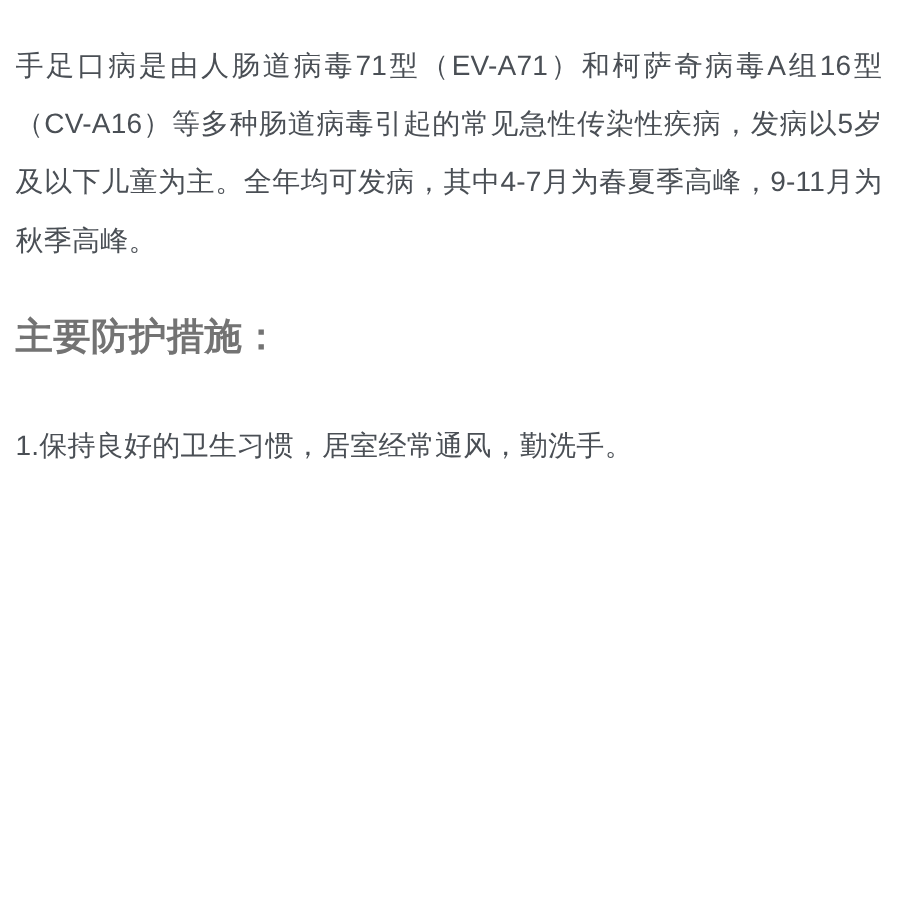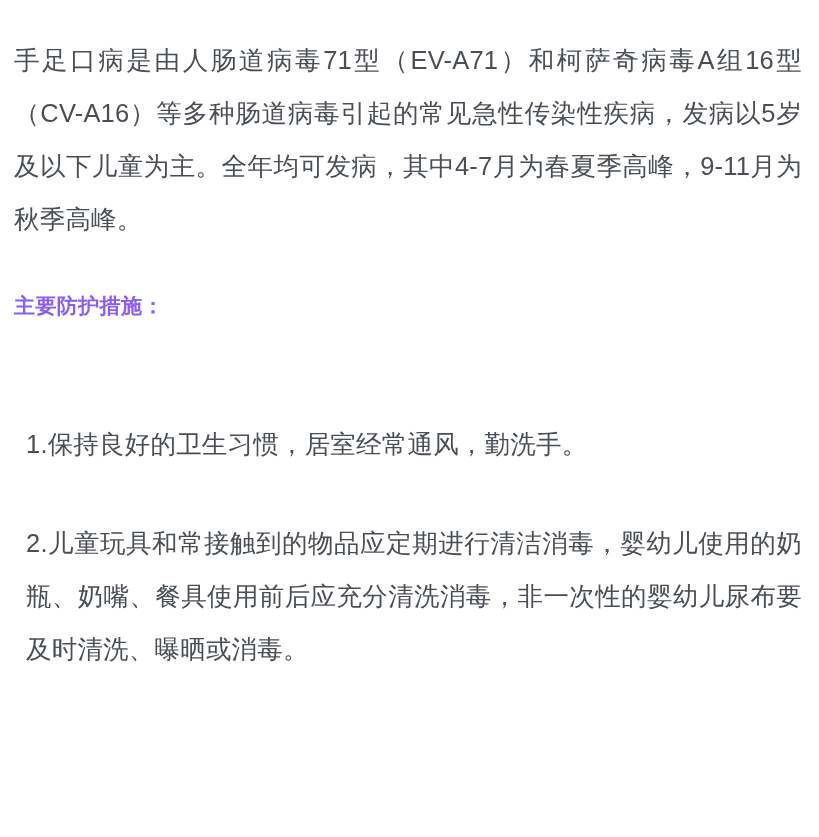--- a/index.html
+++ b/index.html
@@ -25,41 +25,40 @@
     line-height: 53px;
     color: #4a4f55;
     letter-spacing: 0.2px;
     text-align: justify;
     margin: 0;
   }
   .intro {
     margin-bottom: 40px;
   }
   .heading {
-    font-size: 21px;
+    font-size: 34px;
     line-height: 40px;
     font-weight: bold;
-    color: #8b5cf6;
+    color: #737373;
     letter-spacing: 0.4px;
-    margin: 0 0 92px 0;
+    margin: 0 0 54px 0;
   }
   .item {
-    margin: 0 0 46px 12px;
+    margin: 0 0 46px 0;
   }
   .item:last-child {
     margin-bottom: 0;
   }
 </style>
 </head>
 <body>
 
 <div class="page">
 
   <p class="para intro">手足口病是由人肠道病毒71型（EV-A71）和柯萨奇病毒A组16型（CV-A16）等多种肠道病毒引起的常见急性传染性疾病，发病以5岁及以下儿童为主。全年均可发病，其中4-7月为春夏季高峰，9-11月为秋季高峰。</p>
 
   <p class="heading">主要防护措施：</p>
 
   <p class="para item">1.保持良好的卫生习惯，居室经常通风，勤洗手。</p>
 
-  <p class="para item">2.儿童玩具和常接触到的物品应定期进行清洁消毒，婴幼儿使用的奶瓶、奶嘴、餐具使用前后应充分清洗消毒，非一次性的婴幼儿尿布要及时清洗、曝晒或消毒。</p>
 
 
 </div>
 
 </body></html>

